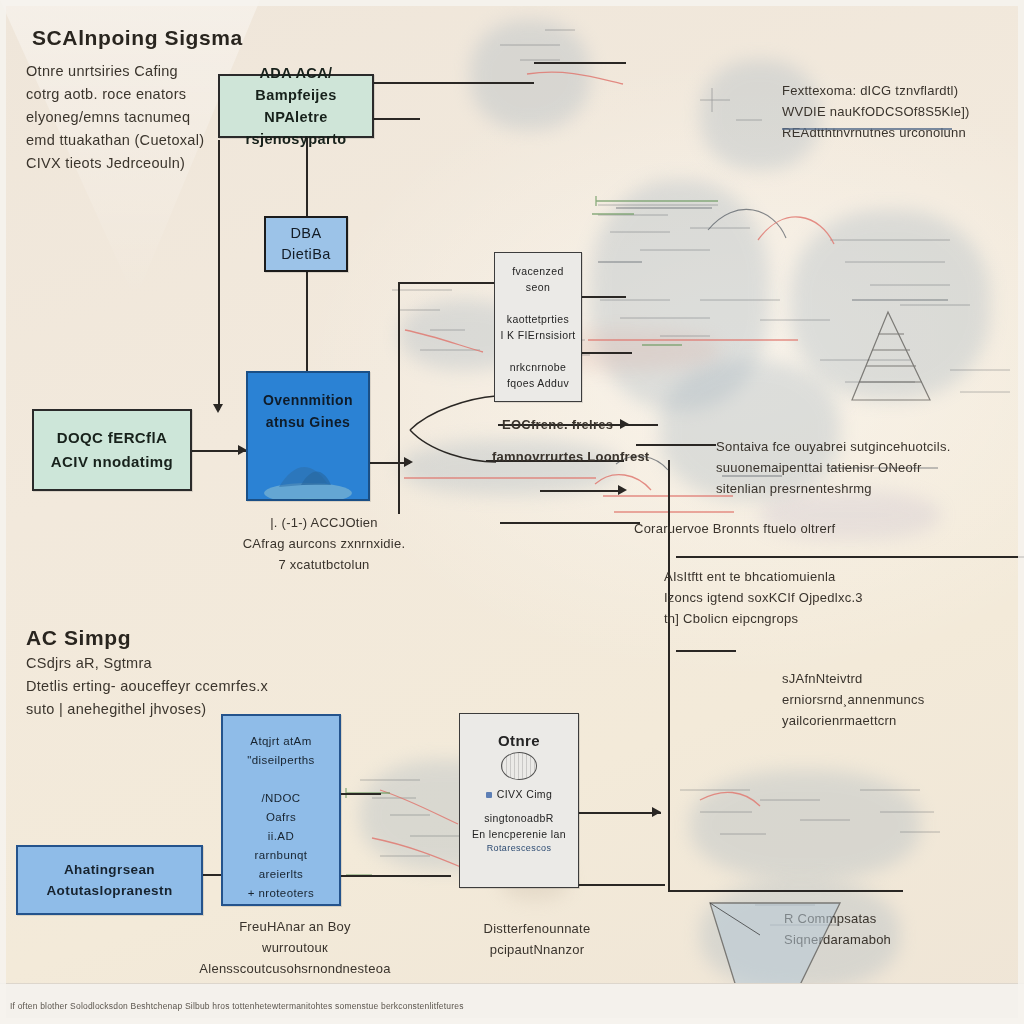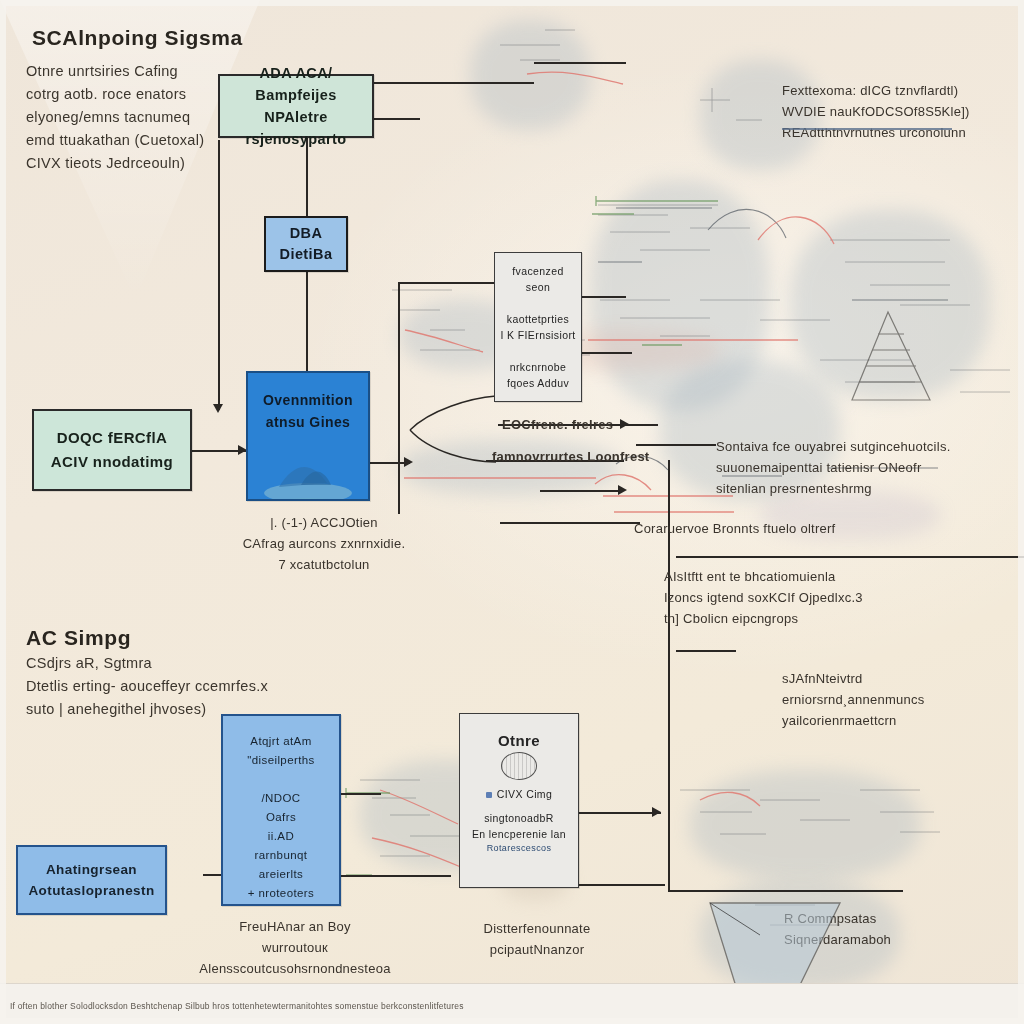--- a/index.html
+++ b/index.html
@@ -259,21 +259,21 @@
   <div class="sect-sub" style="left:26px;top:652px;width:270px;">CSdjrs aR, Sgtmra
 Dtetlis erting- aouceffeyr ccemrfes.x
 suto | anehegithel jhvoses)</div>
 
   <div class="box mint" style="left:218px;top:74px;width:156px;height:64px;">
     <div class="lbl" style="font-size:14.5px;font-weight:700;line-height:22px;">ADA ACA/ Bampfeijes
 NPAletre rsjenosyparto</div>
   </div>
 
   <div class="box blue" style="left:264px;top:216px;width:84px;height:56px;">
-    <div class="lbl" style="font-size:14.5px;font-weight:700;line-height:21px;">DBA
+    <div class="lbl" style="font-size:14.5px;font-weight:400;line-height:21px;">DBA
 DietiBa</div>
   </div>
 
   <div class="box mint2" style="left:32px;top:409px;width:160px;height:82px;">
     <div class="lbl" style="font-size:15px;font-weight:700;line-height:24px;">DOQC fERCflA
 ACIV nnodatimg</div>
   </div>
 
   <div class="box blue-d" style="left:246px;top:371px;width:124px;height:130px;justify-content:flex-start;padding-top:16px;">
     <div class="lbl" style="font-size:14px;font-weight:700;line-height:22px;">Ovennmition
@@ -311,21 +311,21 @@
 
   <div class="box greyw" style="left:459px;top:713px;width:120px;height:175px;justify-content:flex-start;padding-top:18px;border-width:1.5px;">
     <div class="lbl" style="font-size:15px;font-weight:700;">Otnre</div>
     <div class="circ-icon"></div>
     <div class="lbl" style="font-size:10.5px;line-height:16px;"><span class="bullet"></span><span>CIVX Cimg</span></div>
     <div class="lbl" style="font-size:10.5px;line-height:16px;margin-top:8px;">singtonoadbR
 En lencperenie lan</div>
     <div class="lbl" style="font-size:9px;line-height:13px;color:#2b4a72;">Rotarescescos</div>
   </div>
 
-  <div class="box blue-l" style="left:16px;top:845px;width:151px;height:70px;justify-content:center;">
+  <div class="box blue-l" style="left:16px;top:845px;width:187px;height:70px;justify-content:center;">
     <div class="lbl" style="font-size:13.5px;font-weight:700;line-height:21px;">Ahatingrsean
 Aotutaslopranestn</div>
   </div>
 
   <div class="note" style="left:782px;top:80px;width:235px;">Fexttexoma: dICG tznvflardtl)
 WVDIE nauKfODCSOf8S5Kle])
 REAdtthtnvrnutnes urconolunn</div>
   <div class="ln h" style="left:782px;top:128px;width:170px;background:#5a6f8c;opacity:.8;"></div>
 
   <div class="note center" style="left:224px;top:512px;width:200px;">|. (-1-) ACCJOtien

